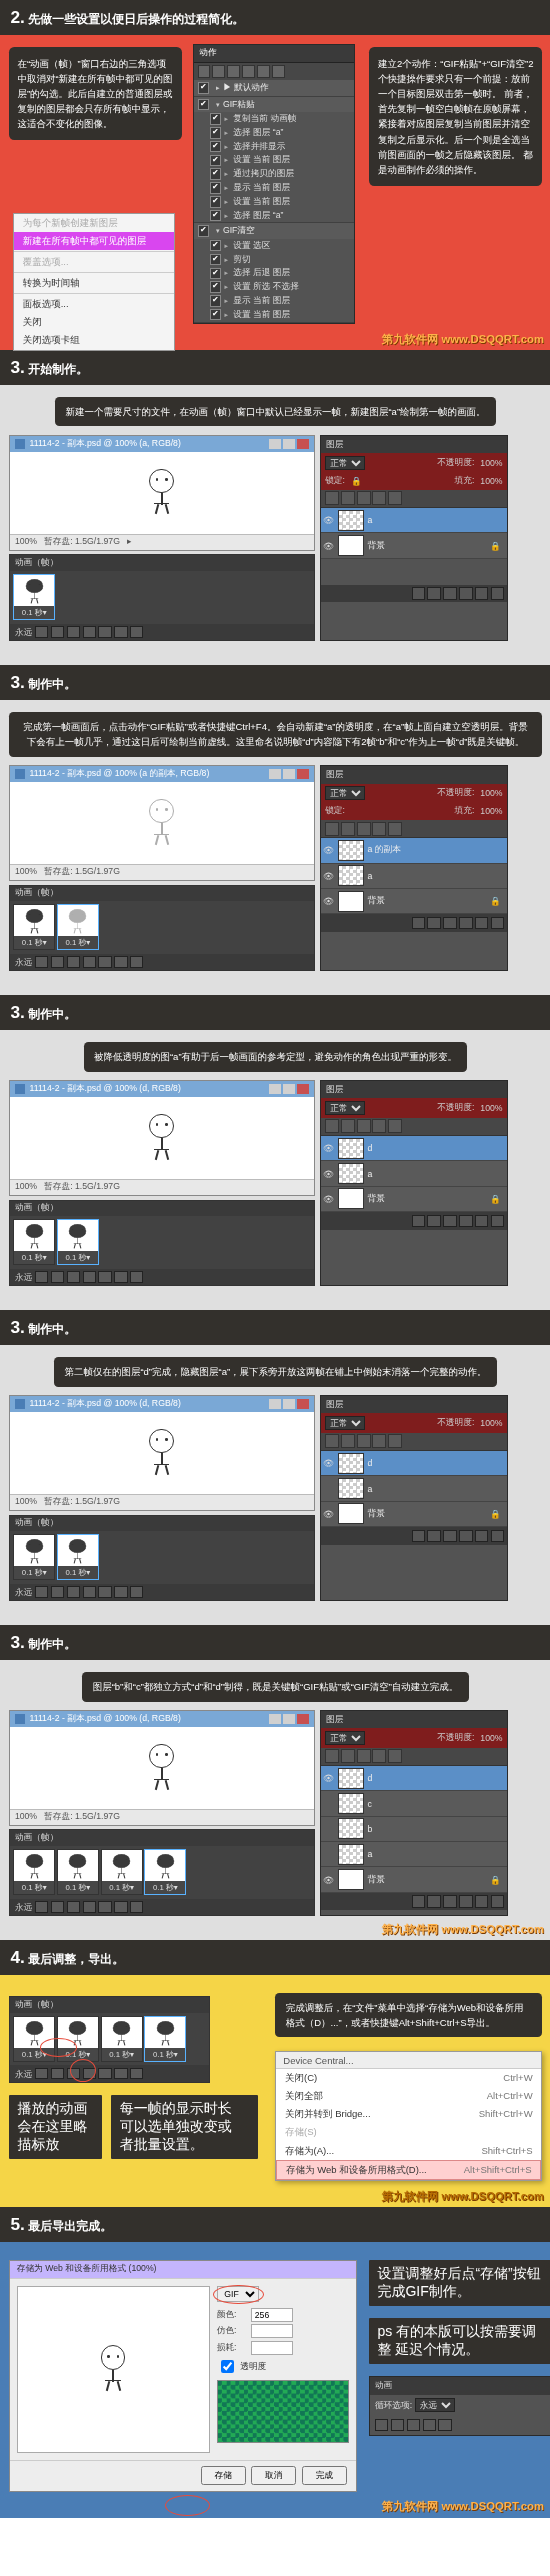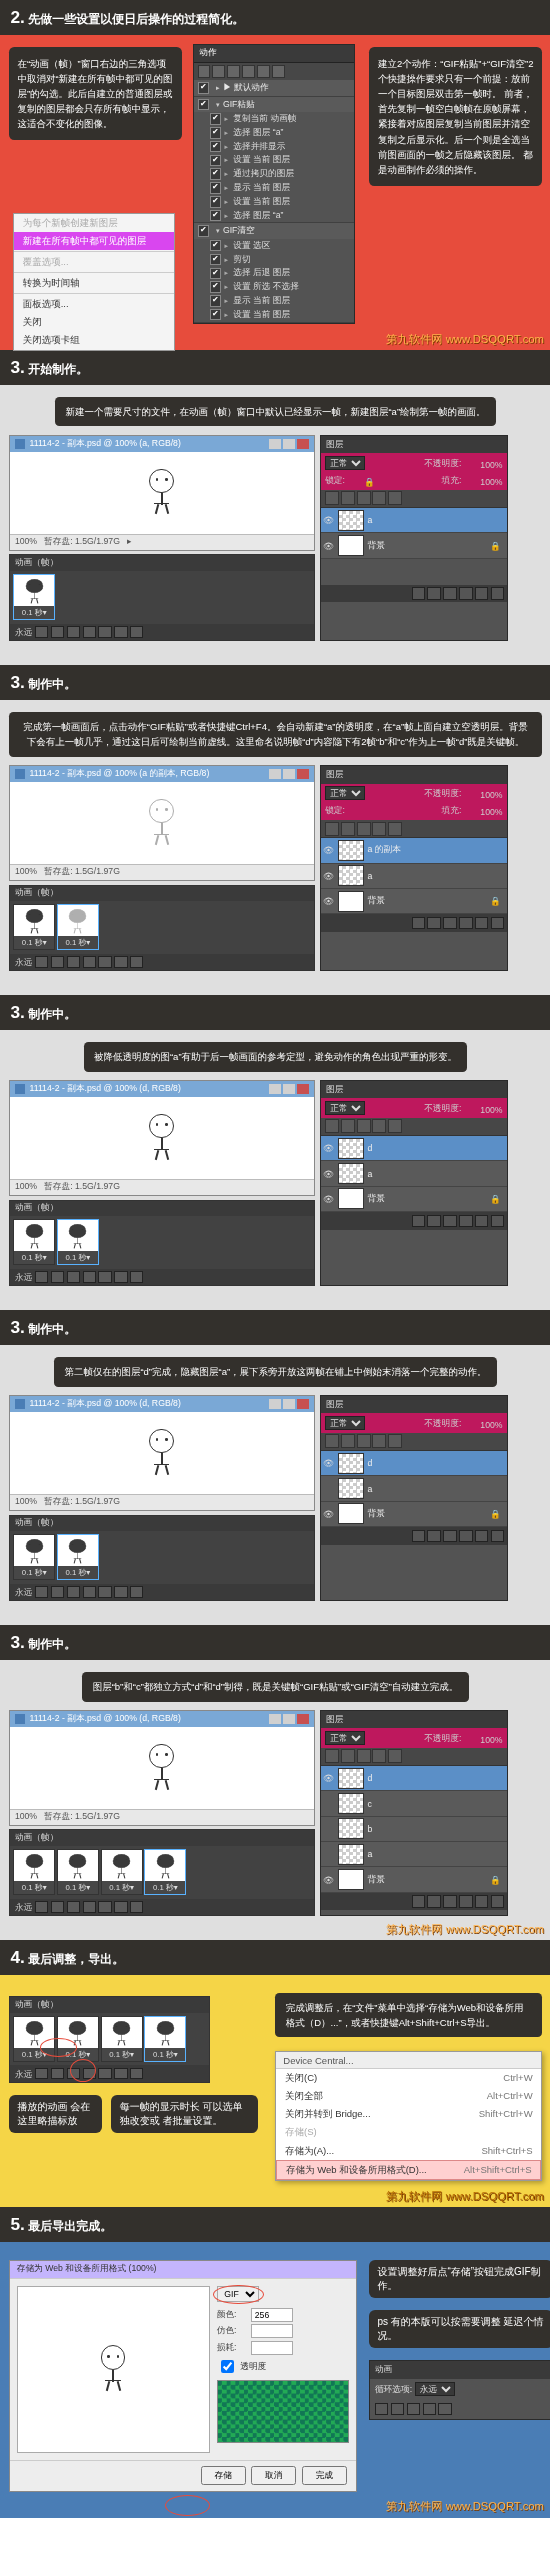--- a/index.html
+++ b/index.html
@@ -20,21 +20,21 @@
 .set-head .nm{flex:1;color:#e8e8e8}
 .step{display:flex;align-items:center;padding:0.9px 3.5px 0.9px 15.6px;background:#535353}
 .step .chk{width:9.5px;height:9.5px;border:0.9px solid #888;background:#393939;margin-right:3.5px;text-align:center;line-height:8.7px;font-size:7.8px}
 .step .ar{width:8.7px;color:#aaa;font-size:7px}
 .step .nm{color:#ddd}
 .ctx-menu{background:#f4f4f4;border:0.9px solid #999;width:160px;color:#333;font-size:9.5px;position:absolute;left:13px;top:178px}
 .ctx-menu .itm{padding:2.6px 8.7px}
 .ctx-menu .itm.dim{color:#aaa}
 .ctx-menu .sep{border-top:0.9px solid #ccc;margin:0.9px 0}
 .ctx-menu .itm.hi{background:#d946ef;color:#fff}
-.wm{position:absolute;right:7px;bottom:3.5px;color:#ffb24a;font-size:11.3px;font-weight:normal;text-shadow:0.9px 0.9px #7a3a00}
+.wm{position:absolute;right:7px;bottom:3.5px;color:#ffb24a;font-size:11.3px;font-weight:bold;text-shadow:0.9px 0.9px #7a3a00}
 .gray-sec{background:#dfdfdf;padding:12px 8.7px 24px 8.7px;color:#333;position:relative}
 .note{background:#33302c;color:#fff;padding:7px 10.4px;border-radius:4.3px;font-size:9.5px;line-height:1.6;display:inline-block;margin-bottom:8.7px}
 .ps-win{display:flex;gap:5.2px}
 .canvas{background:#fff;border:0.9px solid #888;width:304px}
 .canvas .titlebar{background:#7aa8d6;color:#fff;padding:1.7px 5.2px;display:flex;align-items:center;font-size:8.7px}
 .canvas .titlebar .ico{width:10.4px;height:10.4px;background:#4a7db5;margin-right:4.3px}
 .canvas .titlebar .controls{margin-left:auto;display:flex;gap:1.7px}
 .canvas .titlebar .controls span{width:12px;height:10.4px;background:#c75050;display:inline-block}
 .canvas .titlebar .controls span.min{background:#d0d0d0}
 .canvas .area{height:82px;display:flex;align-items:center;justify-content:center;background:#fff}
@@ -53,34 +53,34 @@
 .frame{width:40px;background:#5a5a5a;border:0.9px solid #333}
 .frame.sel{border:1.7px solid #59b2ff;background:#3f6a94}
 .frame .thumb{height:31px;background:#fff;display:flex;align-items:center;justify-content:center}
 .frame .thumb .mini{transform:scale(0.5)}
 .frame .lbl{font-size:7.8px;color:#ddd;text-align:center;padding:0.9px 0;background:#474747}
 .anim-strip .bar{background:#3a3a3a;padding:2.6px 5.2px;display:flex;gap:2.6px;align-items:center}
 .anim-strip .bar span{width:11.3px;height:9.5px;background:#5a5a5a;border:0.9px solid #222}
 .anim-strip .bar .txt{color:#ccc;font-size:8.7px;background:none;border:none;width:auto}
 .layers{width:186px;background:#535353;border:0.9px solid #2a2a2a;font-size:8.7px}
 .layers .tabs{background:#3a3a3a;padding:2.6px 5.2px;color:#ddd}
-.layers .opts{background:#be185d;padding:2.6px 4.3px;display:flex;gap:19px;align-items:flex-end;color:#ccc}
+.layers .opts{background:#7f1d1d;padding:2.6px 4.3px;display:flex;gap:6px;align-items:center;color:#ccc}
 .layers .opts select{font-size:8.7px;background:#393939;color:#ddd;border:0.9px solid #222}
 .layers .opts2{background:#474747;padding:1.7px 4.3px;display:flex;gap:1.7px;border-bottom:0.9px solid #333}
 .layers .opts2 span{width:12px;height:12px;background:#5a5a5a;border:0.9px solid #333}
 .layer{display:flex;align-items:center;background:#5a5a5a;border-bottom:0.9px solid #444;padding:1.7px}
 .layer.sel{background:#5b8fc7}
 .layer .eye{width:12px;text-align:center;color:#ddd}
 .layer .th{width:24px;height:19px;background:#fff;border:0.9px solid #333;margin:0 3.5px}
 .layer .th.trans{background:repeating-conic-gradient(#ccc 0 25%,#fff 0 50%) 0 0/7px 7px}
 .layer .nm{color:#eee}
 .layers .bot{background:#3a3a3a;padding:2.6px;display:flex;gap:2.6px;justify-content:flex-end}
 .layers .bot span{width:11.3px;height:10.4px;background:#555;border:0.9px solid #222}
 .yellow-sec{background:#f5d547;padding:17.3px 8.7px 26px 8.7px;position:relative;color:#333}
-.call{background:#33302c;color:#fff;padding:5.2px 8.7px;border-radius:6px;font-size:10px;display:inline-block}
+.call{background:#33302c;color:#fff;padding:5.2px 8.7px;border-radius:1px;font-size:14px;display:inline-block}
 .drop-menu{background:#fff;border:0.9px solid #999;width:265px;font-size:9.5px;box-shadow:1.7px 1.7px 5.2px rgba(0,0,0,0.3)}
 .drop-menu .mhead{background:#eee;padding:2.6px 7px;border-bottom:0.9px solid #ccc;color:#555}
 .drop-menu .mi{padding:2.6px 8.7px;display:flex}
 .drop-menu .mi .sc{margin-left:auto;color:#777}
 .drop-menu .mi.hi{background:#ffd0d0;border:0.9px solid #d88}
 .blue-sec{background:#4a7db5;padding:17.3px 8.7px 26px 8.7px;position:relative}
 .export-win{background:#ededed;border:0.9px solid #888;width:364px;font-size:8.7px;color:#333}
 .export-win .titlebar{background:#c4b5fd;padding:2.6px 7px;border-bottom:0.9px solid #ccc;display:flex}
 .export-win .body{display:flex}
 .export-win .preview{width:191px;height:165px;background:#fff;border:0.9px solid #aaa;margin:7px;position:relative;display:flex;align-items:center;justify-content:center}

